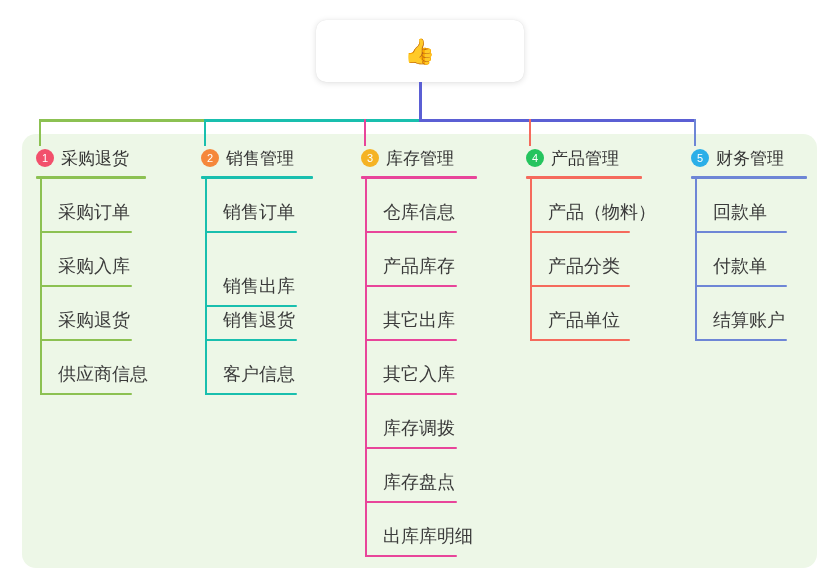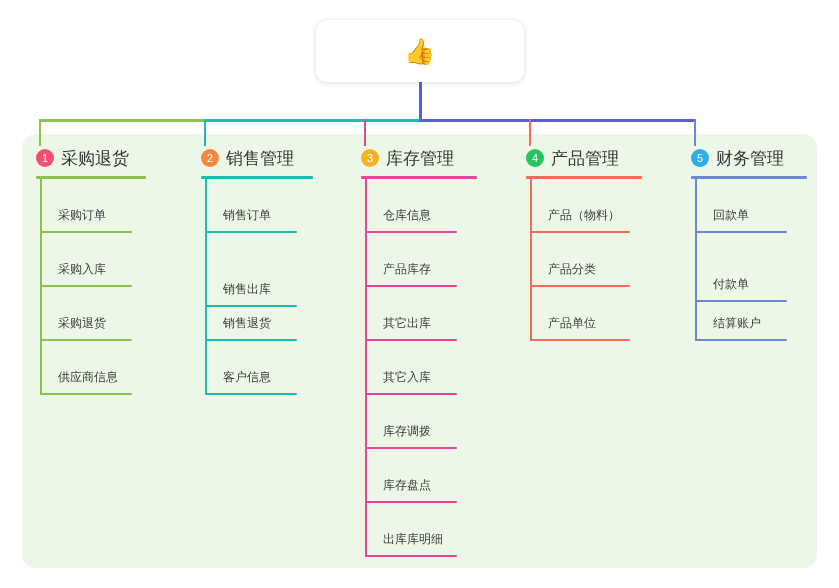--- a/index.html
+++ b/index.html
@@ -115,21 +115,21 @@
   .leaf {
     position: absolute;
     left: 8px;
     height: 54px;
     box-sizing: border-box;
   }
   .leaf-label {
     position: absolute;
     left: 18px;
     bottom: 9px;
-    font-size: 12px;
+    font-size: 18px;
     color: #3b3b3b;
     white-space: nowrap;
   }
   .leaf-rule {
     position: absolute;
     left: 0;
     bottom: 0;
     height: 2px;
     border-radius: 1px;
   }
@@ -266,21 +266,21 @@
         <div class="col-head">
           <span class="badge" style="background: rgb(43, 175, 232);">5</span>
           <span class="col-title">财务管理</span>
         </div>
         <div class="head-rule" style="width: 116px; background: rgb(110, 134, 214);"></div>
         <div class="spine" style="left: 8px; height: 162px; background: rgb(110, 134, 214);"></div>
         <div class="leaf" style="top: 39px; width: 92px;">
           <div class="leaf-label">回款单</div>
           <div class="leaf-rule" style="width: 92px; background: rgb(110, 134, 214);"></div>
         </div>
-        <div class="leaf" style="top: 108px; width: 92px;">
+        <div class="leaf" style="top: 93px; width: 92px;">
           <div class="leaf-label">付款单</div>
           <div class="leaf-rule" style="width: 92px; background: rgb(110, 134, 214);"></div>
         </div>
         <div class="leaf" style="top: 147px; width: 92px;">
           <div class="leaf-label">结算账户</div>
           <div class="leaf-rule" style="width: 92px; background: rgb(110, 134, 214);"></div>
         </div>
       </div>
     </div>
 

